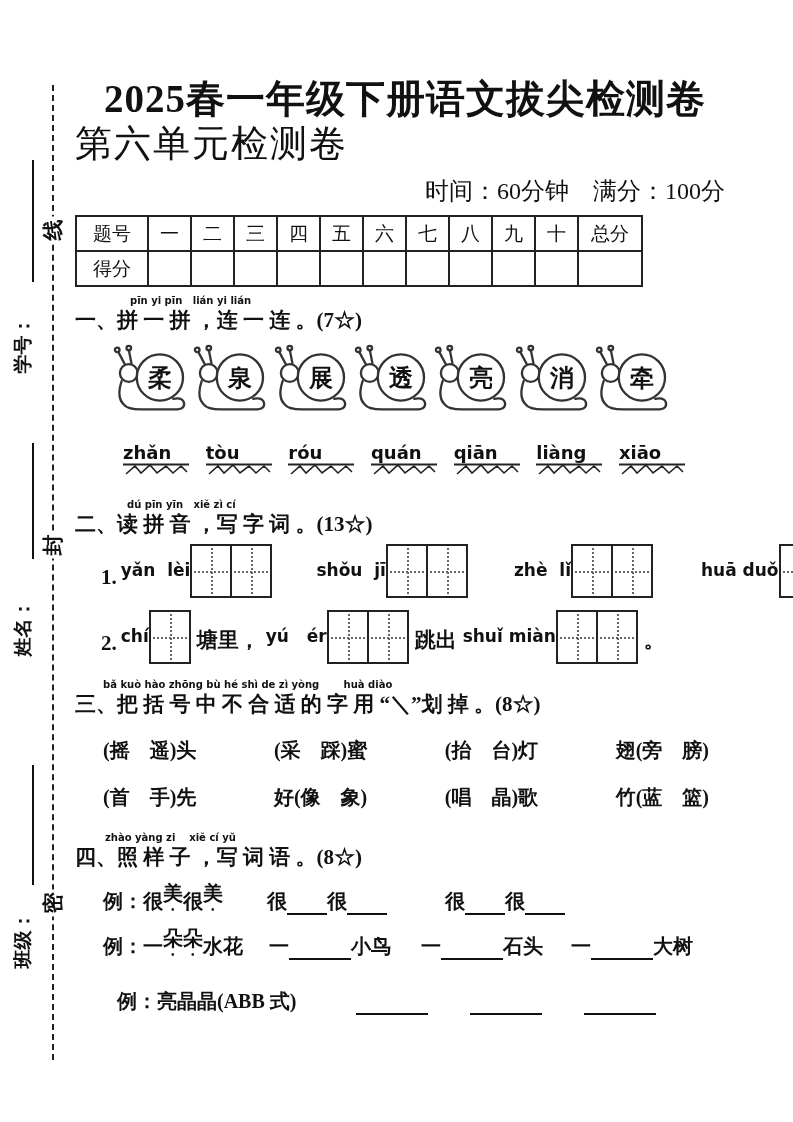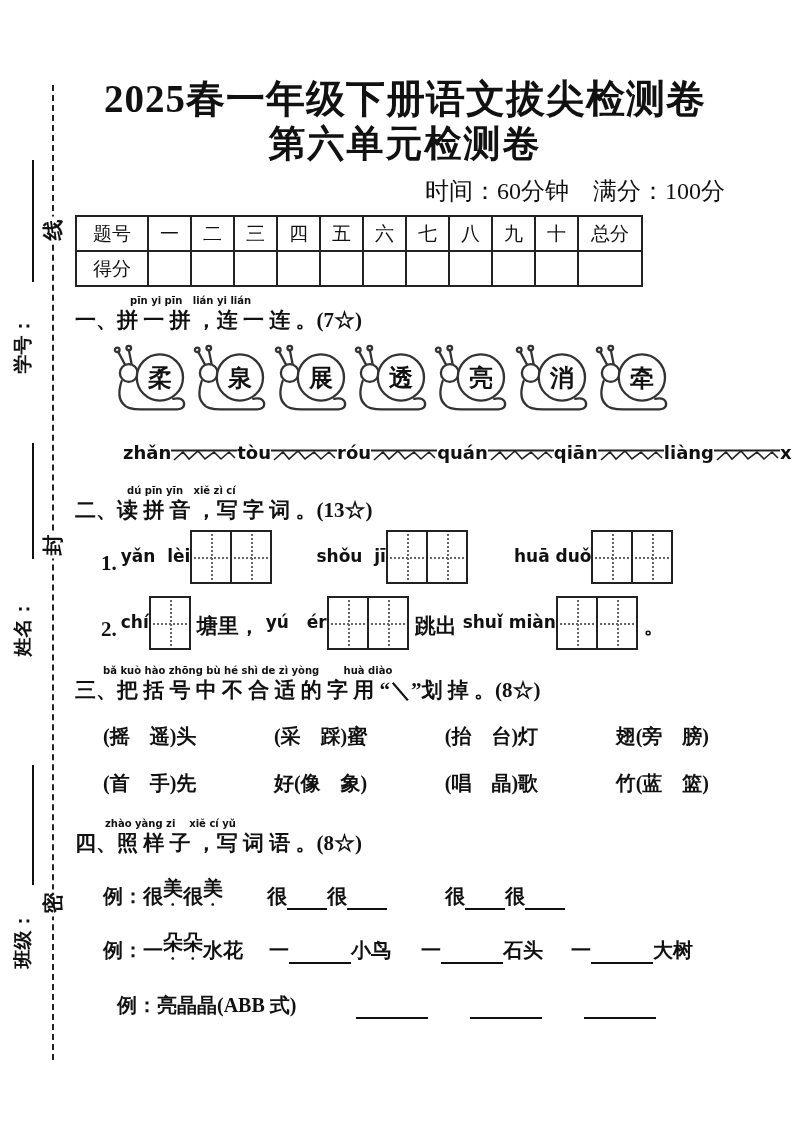--- a/index.html
+++ b/index.html
@@ -19,39 +19,39 @@
   .mlabel.l3{left:23px;top:940px;}
   .sealch{position:absolute;left:53px;font-size:21px;font-weight:bold;background:#fff;padding:0 3px;
           transform:translate(-50%,-50%) rotate(-90deg);}
   .sealch.s1{top:230px;}
   .sealch.s2{top:545px;}
   .sealch.s3{top:903px;}
 
   
   .main{position:absolute;left:75px;top:16px;width:660px;}
   .title1{margin-top:60px;text-align:center;font-weight:bold;font-size:39px;line-height:1.2;letter-spacing:1px;}
-  .title2{text-align:center;font-weight:bold;font-size:37px;line-height:1.15;letter-spacing:2px;}
+  .title2{text-align:left;font-weight:normal;font-size:37px;line-height:1.15;letter-spacing:2px;}
   .meta{text-align:right;font-size:24px;margin:10px 10px 8px 0;}
 
   table.score{border-collapse:collapse;width:568px;table-layout:fixed;}
   table.score td{border:2px solid #222;height:33px;text-align:center;font-size:19px;padding:0;}
   table.score td.c0{width:70px;}
   table.score td.cl{width:62px;}
 
   .pline{white-space:pre;font-family:"DejaVu Sans","Liberation Sans",sans-serif;
          font-size:10px;font-weight:bold;line-height:1;}
   .sechead{white-space:pre;font-size:21px;font-weight:bold;line-height:1.25;margin-top:1px;}
 
   
   .snails{display:flex;justify-content:space-between;padding:10px 62px 0 36px;}
   .snail{width:80px;height:74px;}
 
   
   .optrow{display:flex;justify-content:space-between;padding:26px 50px 0 48px;}
-  .opt{display:flex;flex-direction:row;align-items:flex-end;}
+  .opt{display:flex;flex-direction:column;align-items:flex-start;}
   .opt span{font-family:"DejaVu Sans","Liberation Sans",sans-serif;font-size:18px;font-weight:bold;line-height:1.05;}
 
   
   .wbox{display:flex;border:2.5px solid #222;background:#fff;}
   .wcell{width:38px;height:50px;position:relative;}
   .wcell + .wcell{border-left:2.5px solid #222;}
   .wcell:before{content:"";position:absolute;left:50%;top:2px;bottom:2px;border-left:2px dotted #666;}
   .wcell:after{content:"";position:absolute;top:50%;left:2px;right:2px;border-top:2px dotted #666;}
 
   .q1row{display:flex;align-items:flex-end;margin-top:6px;padding-left:26px;}
@@ -62,21 +62,21 @@
                white-space:pre;margin-bottom:2px;}
   .qno{font-size:21px;font-weight:bold;margin-right:4px;padding-bottom:8px;}
 
   .q2row{display:flex;align-items:flex-end;margin-top:12px;padding-left:26px;}
   .q2row .ctext{font-size:21px;font-weight:bold;padding:0 6px 10px 6px;white-space:pre;}
 
   
   .choicerow{display:flex;justify-content:space-between;white-space:pre;
              font-size:20px;font-weight:bold;padding:0 26px 0 28px;margin-top:20px;}
   .exrow{display:flex;align-items:flex-end;white-space:pre;font-size:20px;font-weight:bold;
-         padding-left:28px;margin-top:19px;}
+         padding-left:28px;margin-top:10px;}
   .blank{display:inline-block;border-bottom:2.5px solid #111;height:20px;}
   .blank.w38{width:40px;}
   .blank.w55{width:62px;}
   .blank.w70{width:72px;margin-right:42px;}
   .emph{text-emphasis:filled dot #111;-webkit-text-emphasis:filled dot #111;
         text-emphasis-position:under left;-webkit-text-emphasis-position:under left;}
   .gap{display:inline-block;}
 </style>
 </head>
 <body>
@@ -301,20 +301,27 @@
             <div class="wcell"></div>
           </div>
       </div>
       <div class="wordblk wb2">
         <div class="py">shǒu  jī</div>
         <div class="wbox">
             <div class="wcell"></div>
             <div class="wcell"></div>
           </div>
       </div>
+      <div class="wordblk wb3">
+        <div class="py">zhè  lǐ</div>
+        <div class="wbox">
+            <div class="wcell"></div>
+            <div class="wcell"></div>
+          </div>
+      </div>
       <div class="wordblk">
         <div class="py">huā duǒ</div>
         <div class="wbox">
             <div class="wcell"></div>
             <div class="wcell"></div>
           </div>
       </div>
     </div>
 
     <div class="q2row">

